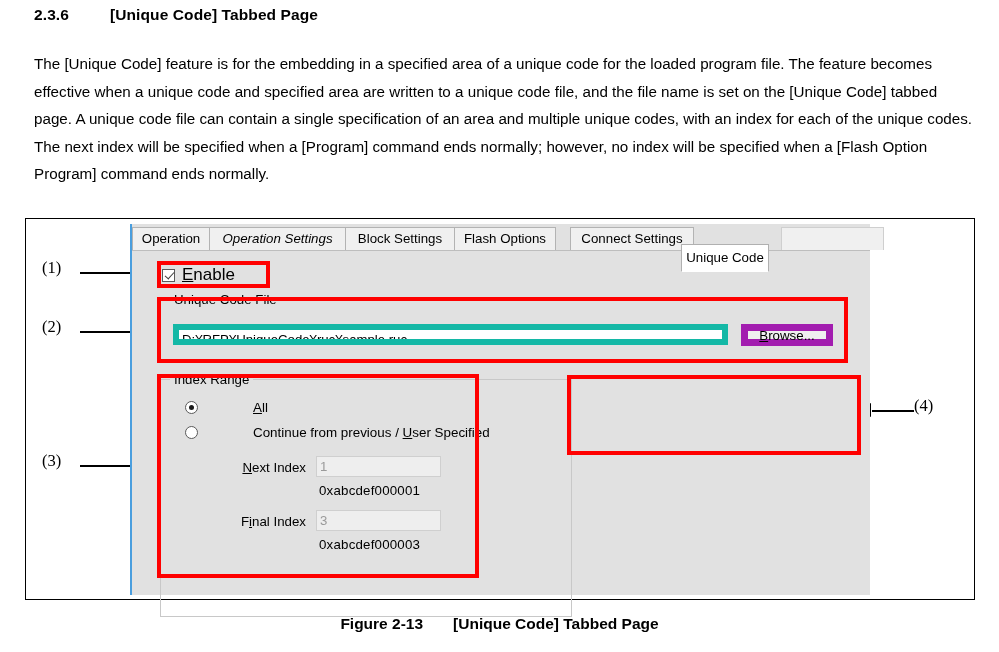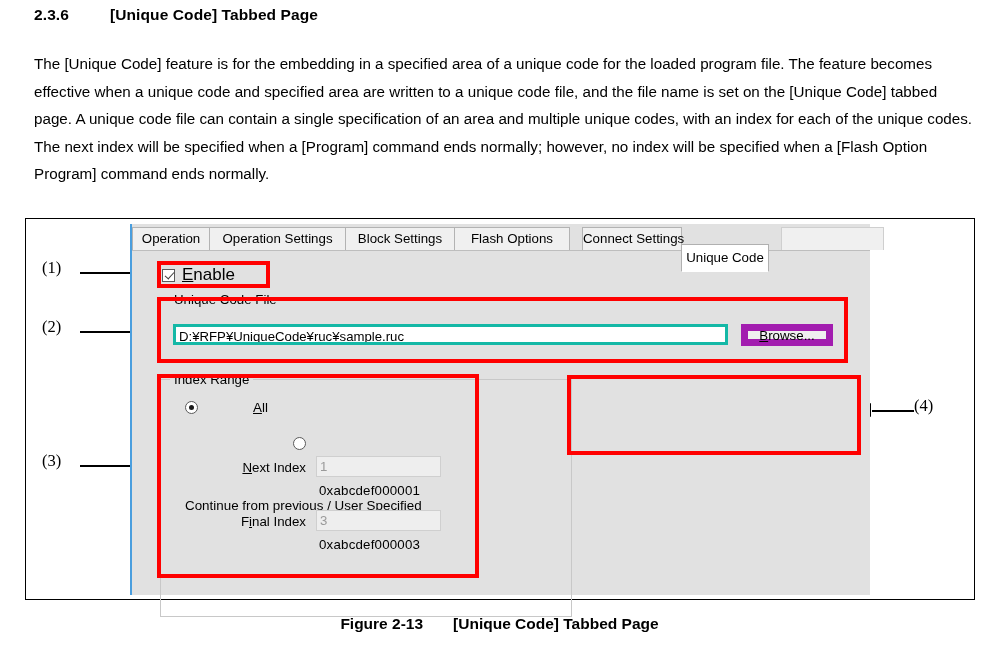--- a/index.html
+++ b/index.html
@@ -217,21 +217,21 @@
     background: #e1e1e1;
     padding: 0 4px;
     font-size: 13.3px;
     white-space: nowrap;
     color: #000000;
   }
 
   .textbox {
     position: absolute;
     background: #ffffff;
-    border: 3px solid #14b8a6;
+    border: 6px solid #14b8a6;
     box-sizing: border-box;
     font-size: 13.2px;
     line-height: 19px;
     padding: 0 3px;
     color: #000000;
     white-space: nowrap;
     overflow: hidden;
   }
   .textbox.disabled {
     background: #eeeeee;
@@ -313,30 +313,30 @@
 <div class="arrow-head left" style="left:858px; top:403px;"></div>
 
 <div class="dialog">
 
   <div class="dialog-left-edge"></div>
 
   <div class="tabstrip">
     <div class="tab" style="left:0px; width:78px;">
       <span>Operation</span>
     </div>
-    <div class="tab" style="left:77px; width:137px;">
+    <div class="tab" style="left:77px; width:137px;font-style:italic;">
       <span>Operation Settings</span>
     </div>
     <div class="tab" style="left:213px; width:110px;">
       <span>Block Settings</span>
     </div>
-    <div class="tab" style="left:322px; width:116px;">
+    <div class="tab" style="left:322px; width:102px;">
       <span>Flash Options</span>
     </div>
-    <div class="tab" style="left:450px; width:100px;">
+    <div class="tab" style="left:438px; width:124px;">
       <span>Connect Settings</span>
     </div>
     <div class="tab active" style="left:549px; width:88px;margin-top:20px;">
       <span>Unique Code</span>
     </div>
     <div class="tab-filler" style="left:649px; width:103px;"></div>
   </div>
   <div class="tabstrip-underline"></div>
 
   <div class="tabpage">
@@ -355,21 +355,21 @@
     </div>
 
     <div class="groupbox" style="left:28px; top:128px; width:412px; height:238px;">
       <div class="gb-title">Index Range</div>
 
       <div class="wf-radio" style="left:24px; top:20px;">
         <span class="dot selected"></span>
         <span><u class="acc">A</u><span>ll</span></span>
       </div>
 
-      <div class="wf-radio" style="left:24px; top:57px;flex-direction:column;">
+      <div class="wf-radio" style="left:24px; top:45px;">
         <span class="dot"></span>
         <span><span>Continue from previous / </span><u class="acc">U</u><span>ser Specified</span></span>
       </div>
 
       <div class="plainlabel right" style="left:40px; top:80px; width:105px;"><u class="acc">N</u><span>ext Index</span></div>
       <div class="textbox disabled" style="left:155px; top:76px; width:125px; height:21px;">1</div>
       <div class="plainlabel mono" style="left:158px; top:103px;">0xabcdef000001</div>
 
       <div class="plainlabel right" style="left:40px; top:134px; width:105px;"><span>F</span><u class="acc">i</u><span>nal Index</span></div>
       <div class="textbox disabled" style="left:155px; top:130px; width:125px; height:21px;">3</div>

